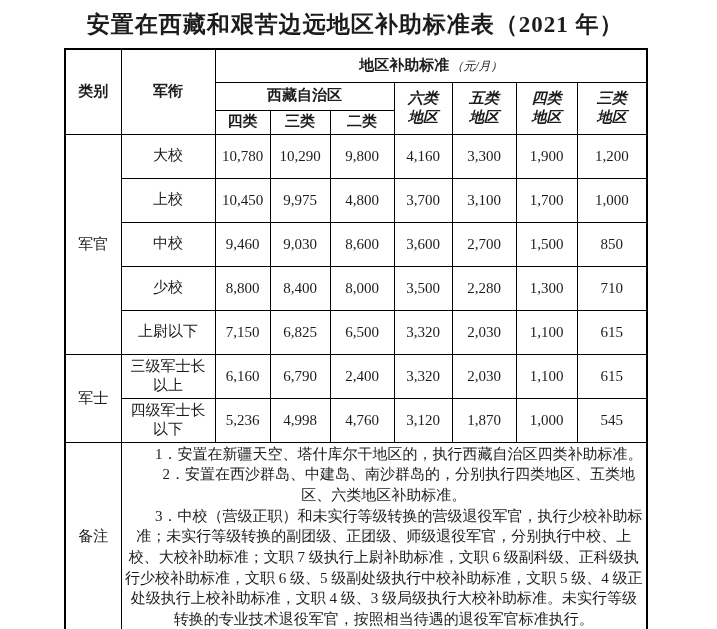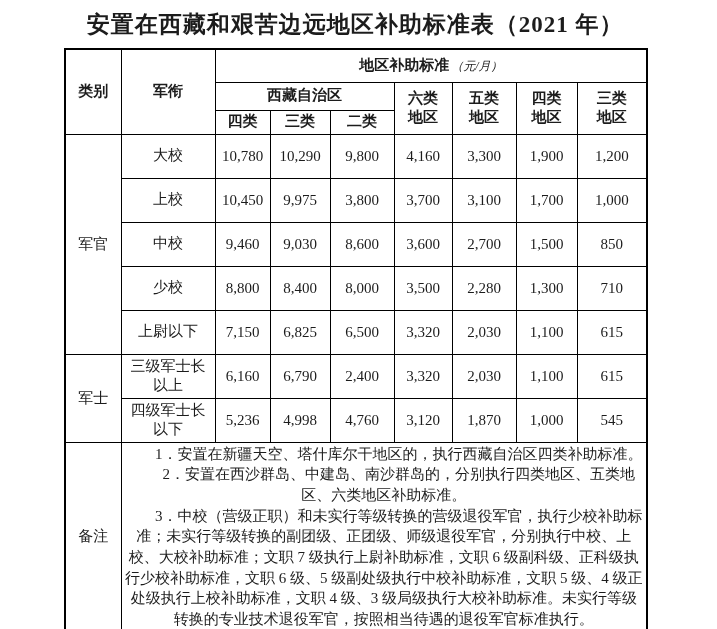--- a/index.html
+++ b/index.html
@@ -60,20 +60,21 @@
     font-style: italic;
     font-weight: normal;
     margin-left: 2px;
   }
   .wrap-2 {
     display: inline-block;
     width: 2.1em;
     text-align: center;
     line-height: 1.3;
     vertical-align: middle;
+    font-style: italic;
   }
   .wrap-5 {
     display: inline-block;
     max-width: 5.2em;
     text-align: center;
     line-height: 1.3;
     vertical-align: middle;
   }
   td.notes-cell {
     text-align: left;
@@ -135,21 +136,21 @@
         <td>9,800</td>
         <td>4,160</td>
         <td>3,300</td>
         <td>1,900</td>
         <td>1,200</td>
       </tr>
       <tr class="drow">
         <td class="rank-cell"><span class="wrap-5">上校</span></td>
         <td>10,450</td>
         <td>9,975</td>
-        <td>3,800</td>
+        <td>4,800</td>
         <td>3,700</td>
         <td>3,100</td>
         <td>1,700</td>
         <td>1,000</td>
       </tr>
       <tr class="drow">
         <td class="rank-cell"><span class="wrap-5">中校</span></td>
         <td>9,460</td>
         <td>9,030</td>
         <td>8,600</td>

